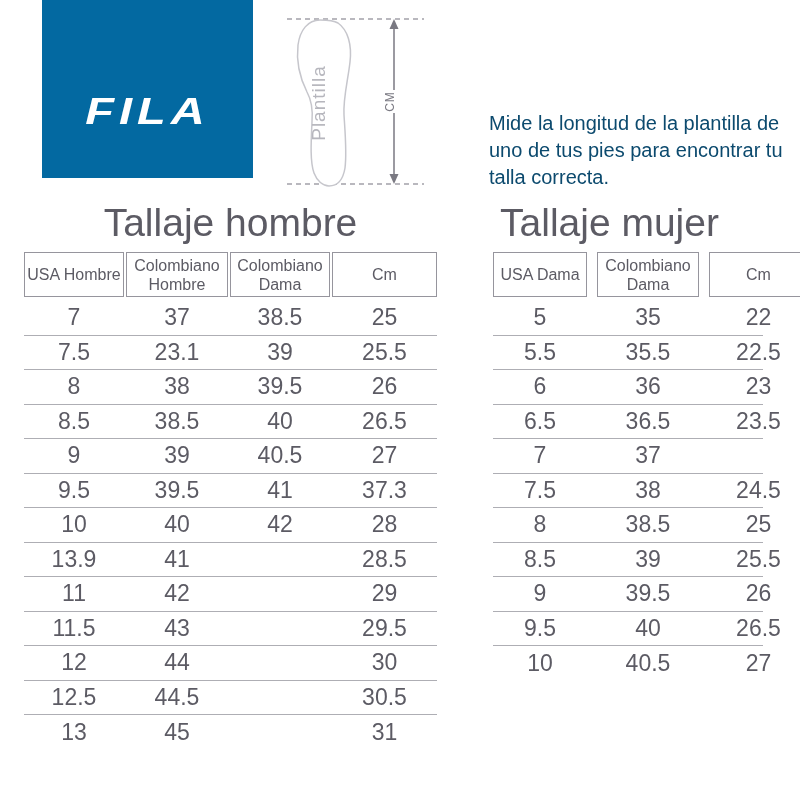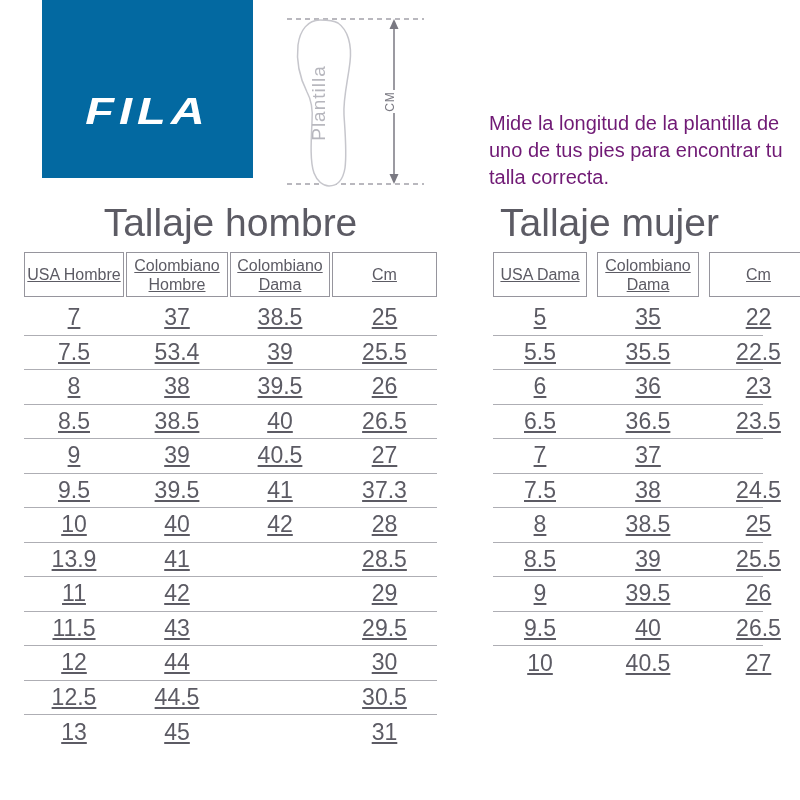--- a/index.html
+++ b/index.html
@@ -13,29 +13,29 @@
     position: absolute; left: 0; right: 0; top: 92px; text-align: center;
     color: #ffffff; font-weight: bold; font-style: italic;
     font-size: 47px; letter-spacing: 5px; line-height: 1;
     transform: scaleY(0.8); transform-origin: top center;
   }
 
   
   .diagram { position: absolute; left: 280px; top: 0; width: 150px; height: 200px; }
 
   
-  .note { position: absolute; left: 489px; top: 110px; width: 296px; font-size: 20px; line-height: 27px; color: #701a75; }
+  .note { position: absolute; left: 489px; top: 110px; width: 296px; font-size: 20px; line-height: 27px; color: #0c4a6e; }
 
   
   .table-title { position: absolute; top: 199px; font-size: 39px; line-height: 48px; text-align: center; color: #5c5b64; font-weight: 400; }
   .men-title   { left: 24px;  width: 413px; }
   .women-title { left: 456px; width: 307px; }
 
   
-  .size-table { position: absolute; top: 252px; text-decoration: underline; }
+  .size-table { position: absolute; top: 252px; }
   .men-table   { left: 24px;  width: 413px; }
   .women-table { left: 456px; width: 307px; }
 
   .grid { display: grid; }
   .men-cols   { grid-template-columns: 100px 102px 100px 105px; column-gap: 2px; }
   .women-cols { grid-template-columns: 94px 102px 99px; column-gap: 10px; margin-left: 37px; }
 
   .hcell {
     border: 1px solid #96959d; height: 45px;
     display: flex; align-items: center; justify-content: center;
@@ -97,21 +97,21 @@
     </div>
     <div class="tbody" id="men-body">
         <div class="trow grid men-cols">
           <div class="tcell">7</div>
           <div class="tcell">37</div>
           <div class="tcell">38.5</div>
           <div class="tcell">25</div>
         </div>
         <div class="trow grid men-cols">
           <div class="tcell">7.5</div>
-          <div class="tcell">53.4</div>
+          <div class="tcell">23.1</div>
           <div class="tcell">39</div>
           <div class="tcell">25.5</div>
         </div>
         <div class="trow grid men-cols">
           <div class="tcell">8</div>
           <div class="tcell">38</div>
           <div class="tcell">39.5</div>
           <div class="tcell">26</div>
         </div>
         <div class="trow grid men-cols">

